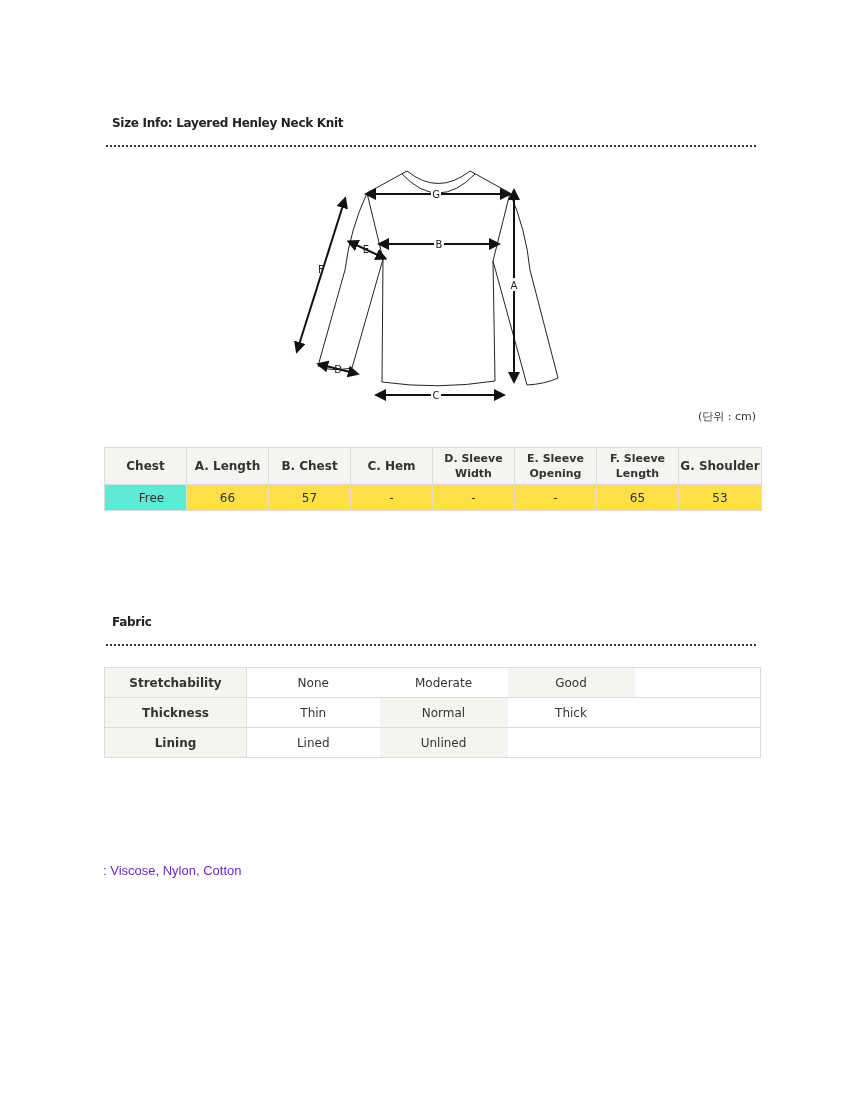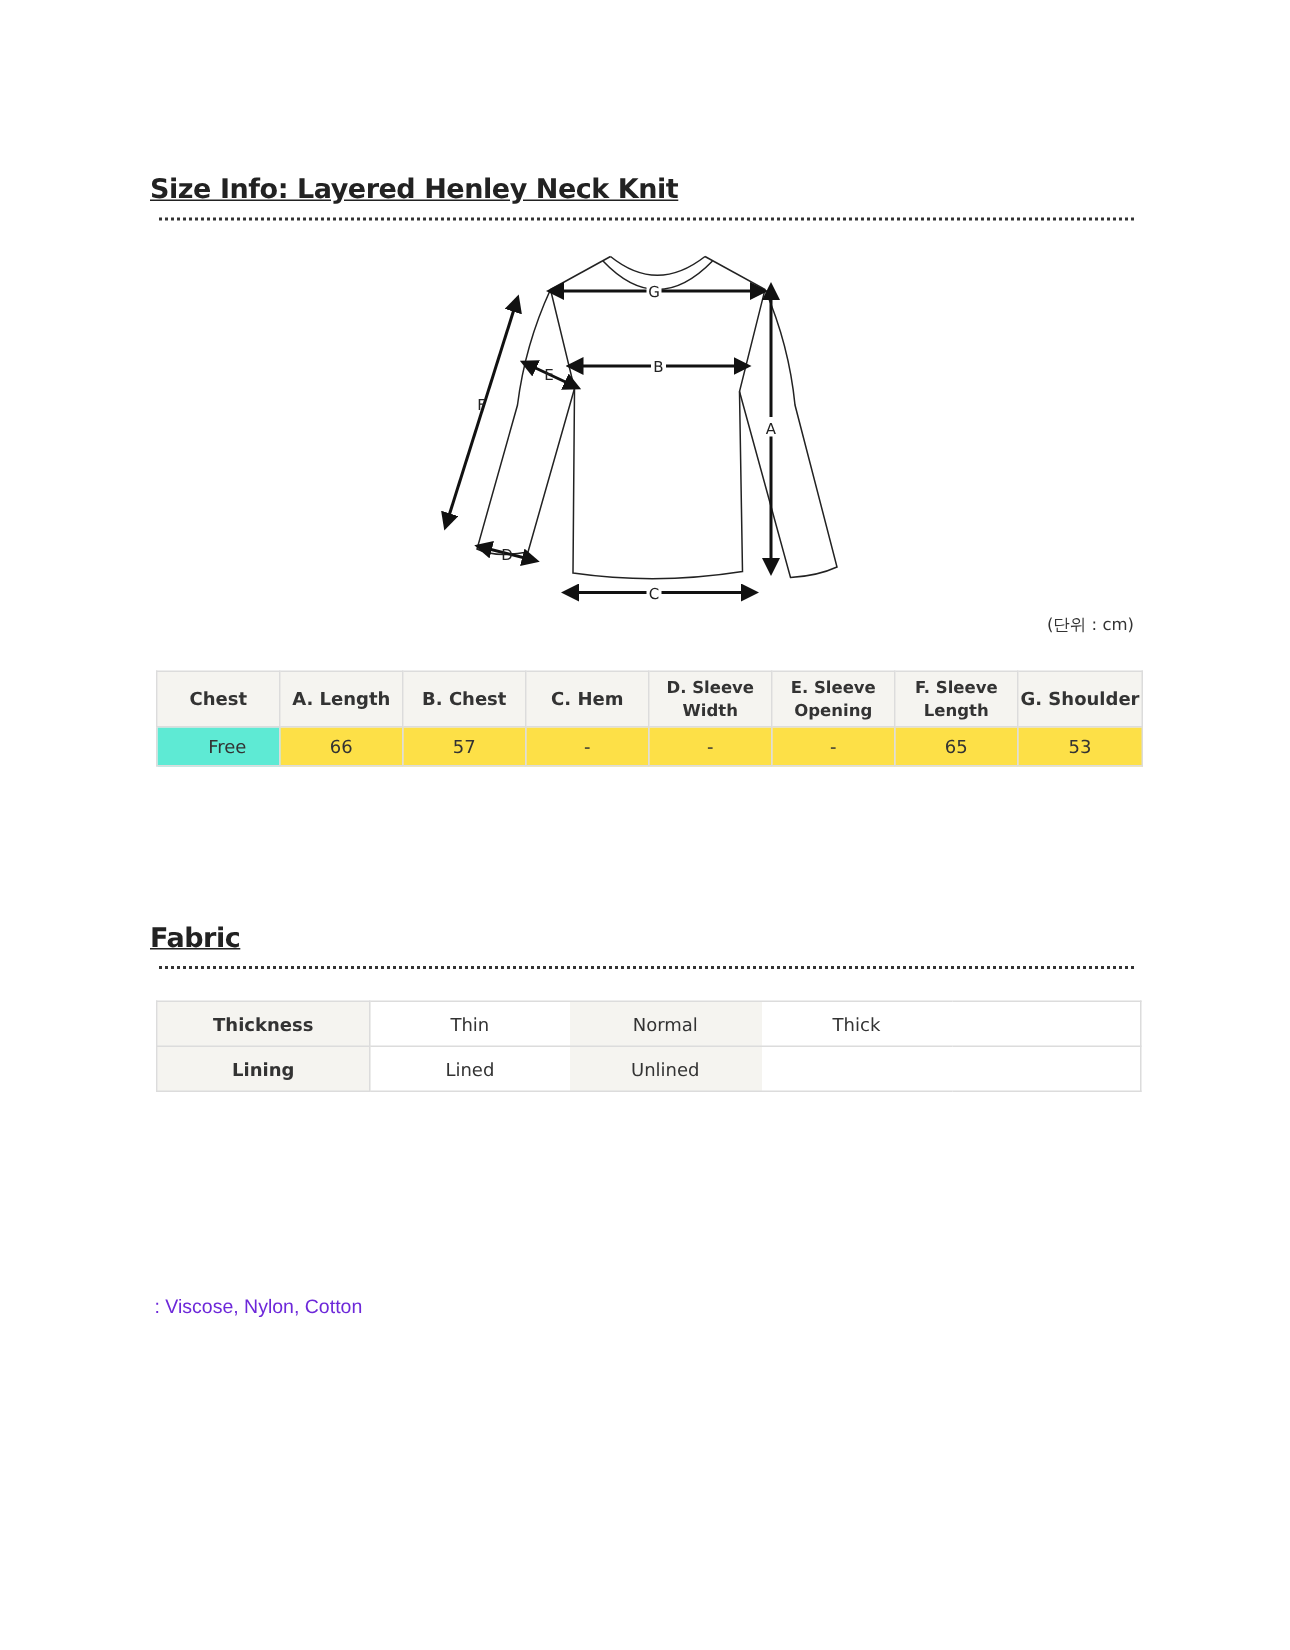--- a/index.html
+++ b/index.html
@@ -1,17 +1,17 @@
 <!DOCTYPE html>
 <html><head>
 <meta charset="utf-8">
 <style>
   html, body { margin: 0; padding: 0; background: #ffffff; }
   body { width: 860px; height: 1100px; position: relative; font-family: "DejaVu Sans", sans-serif; color: #222; overflow: hidden; }
-  .section-title { position: absolute; left: 100px; font-size: 18px; font-weight: bold; color: #222; letter-spacing: -0.3px; text-decoration: underline; }
+  .section-title { position: absolute; left: 112px; font-size: 12px; font-weight: bold; color: #222; letter-spacing: -0.3px; }
   .dotted { position: absolute; left: 106px; width: 650px; height: 0; border-top: 2px dotted #333; }
   .diagram { position: absolute; left: 290px; top: 160px; width: 280px; height: 250px; }
   .unit { position: absolute; right: 104px; top: 409px; font-size: 11px; color: #333; }
   table { border-collapse: collapse; position: absolute; table-layout: fixed; }
   td, th { border: 1px solid #dcdcdc; text-align: center; font-size: 12px; color: #333; font-weight: normal; padding: 0; }
   .size-table { left: 104px; top: 447px; width: 657px; }
   .size-table th { background: #f5f4f0; height: 36px; font-weight: bold; font-size: 12px; line-height: 15px; color: #333; }
   .size-table th.small { font-size: 11px; line-height: 15px; }
   .size-table td { height: 25px; background: #fde047; }
   .size-table td.rowhead { background: #5eead4; padding-left: 12px; }
@@ -118,20 +118,27 @@
 <table class="fabric-table">
   <colgroup>
     <col style="width:142px">
       <col style="width:133px">
       <col style="width:128px">
       <col style="width:127px">
       <col style="width:126px">
   </colgroup>
   <tbody>
   <tr>
+    <td class="label">Stretchability</td>
+    <td class="first-val">None</td>
+    <td class="inner">Moderate</td>
+    <td class="inner sel">Good</td>
+    <td class="last"></td>
+  </tr>
+  <tr>
     <td class="label">Thickness</td>
     <td class="first-val">Thin</td>
     <td class="inner sel">Normal</td>
     <td class="inner">Thick</td>
     <td class="last"></td>
   </tr>
   <tr>
     <td class="label">Lining</td>
     <td class="first-val">Lined</td>
     <td class="inner sel">Unlined</td>

